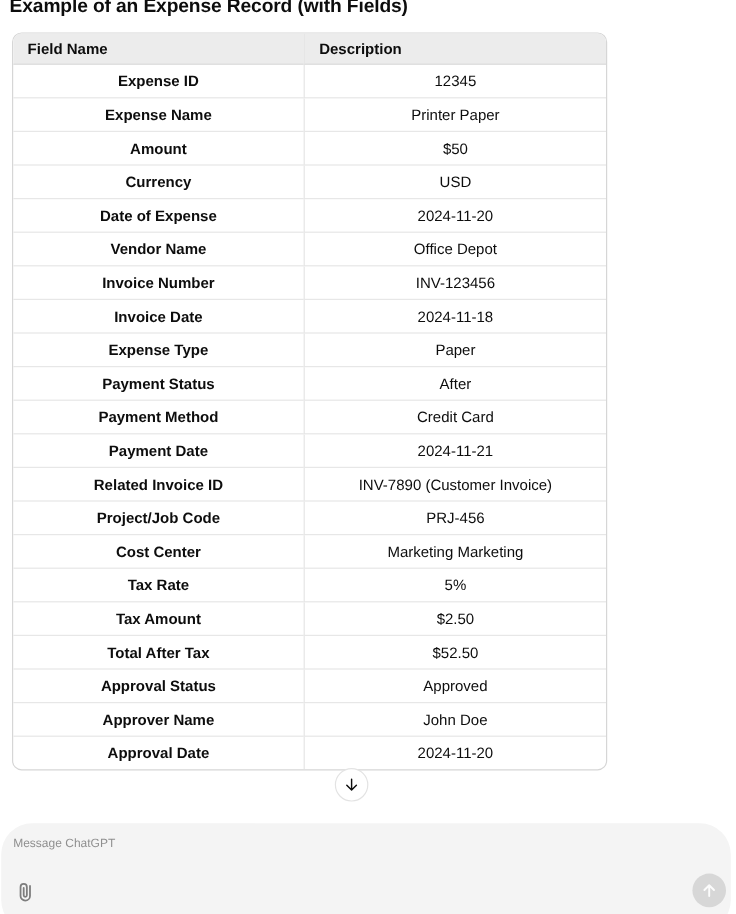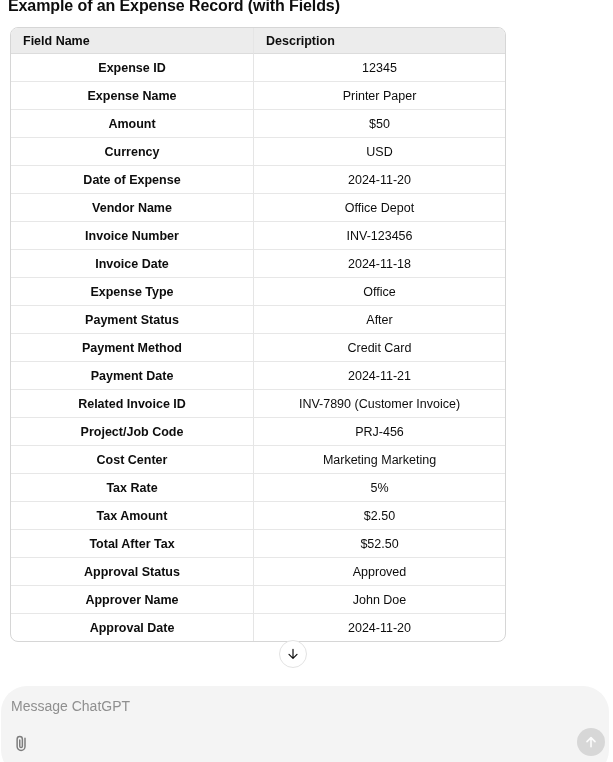--- a/index.html
+++ b/index.html
@@ -76,21 +76,21 @@
   }
   .composer textarea {
     position: absolute;
     left: 10px; top: 12px; right: 16px;
     height: 22px;
     background: transparent;
     border: none;
     outline: none;
     resize: none;
     font-family: "Liberation Sans", "DejaVu Sans", sans-serif;
-    font-size: 14px;
+    font-size: 10px;
     color: #c2410c;
   }
   .composer textarea::placeholder { color: #8f8f8f; opacity: 1; }
   .attach-btn {
     position: absolute;
     left: 7px; top: 44px;
     width: 26px; height: 26px;
     display: flex; align-items: center; justify-content: center;
     background: transparent;
     border: none;
@@ -155,21 +155,21 @@
         <tr>
           <td>Invoice Number</td>
           <td>INV-123456</td>
         </tr>
         <tr>
           <td>Invoice Date</td>
           <td>2024-11-18</td>
         </tr>
         <tr>
           <td>Expense Type</td>
-          <td>Office</td>
+          <td>Paper</td>
         </tr>
         <tr>
           <td>Payment Status</td>
           <td>After</td>
         </tr>
         <tr>
           <td>Payment Method</td>
           <td>Credit Card</td>
         </tr>
         <tr>

